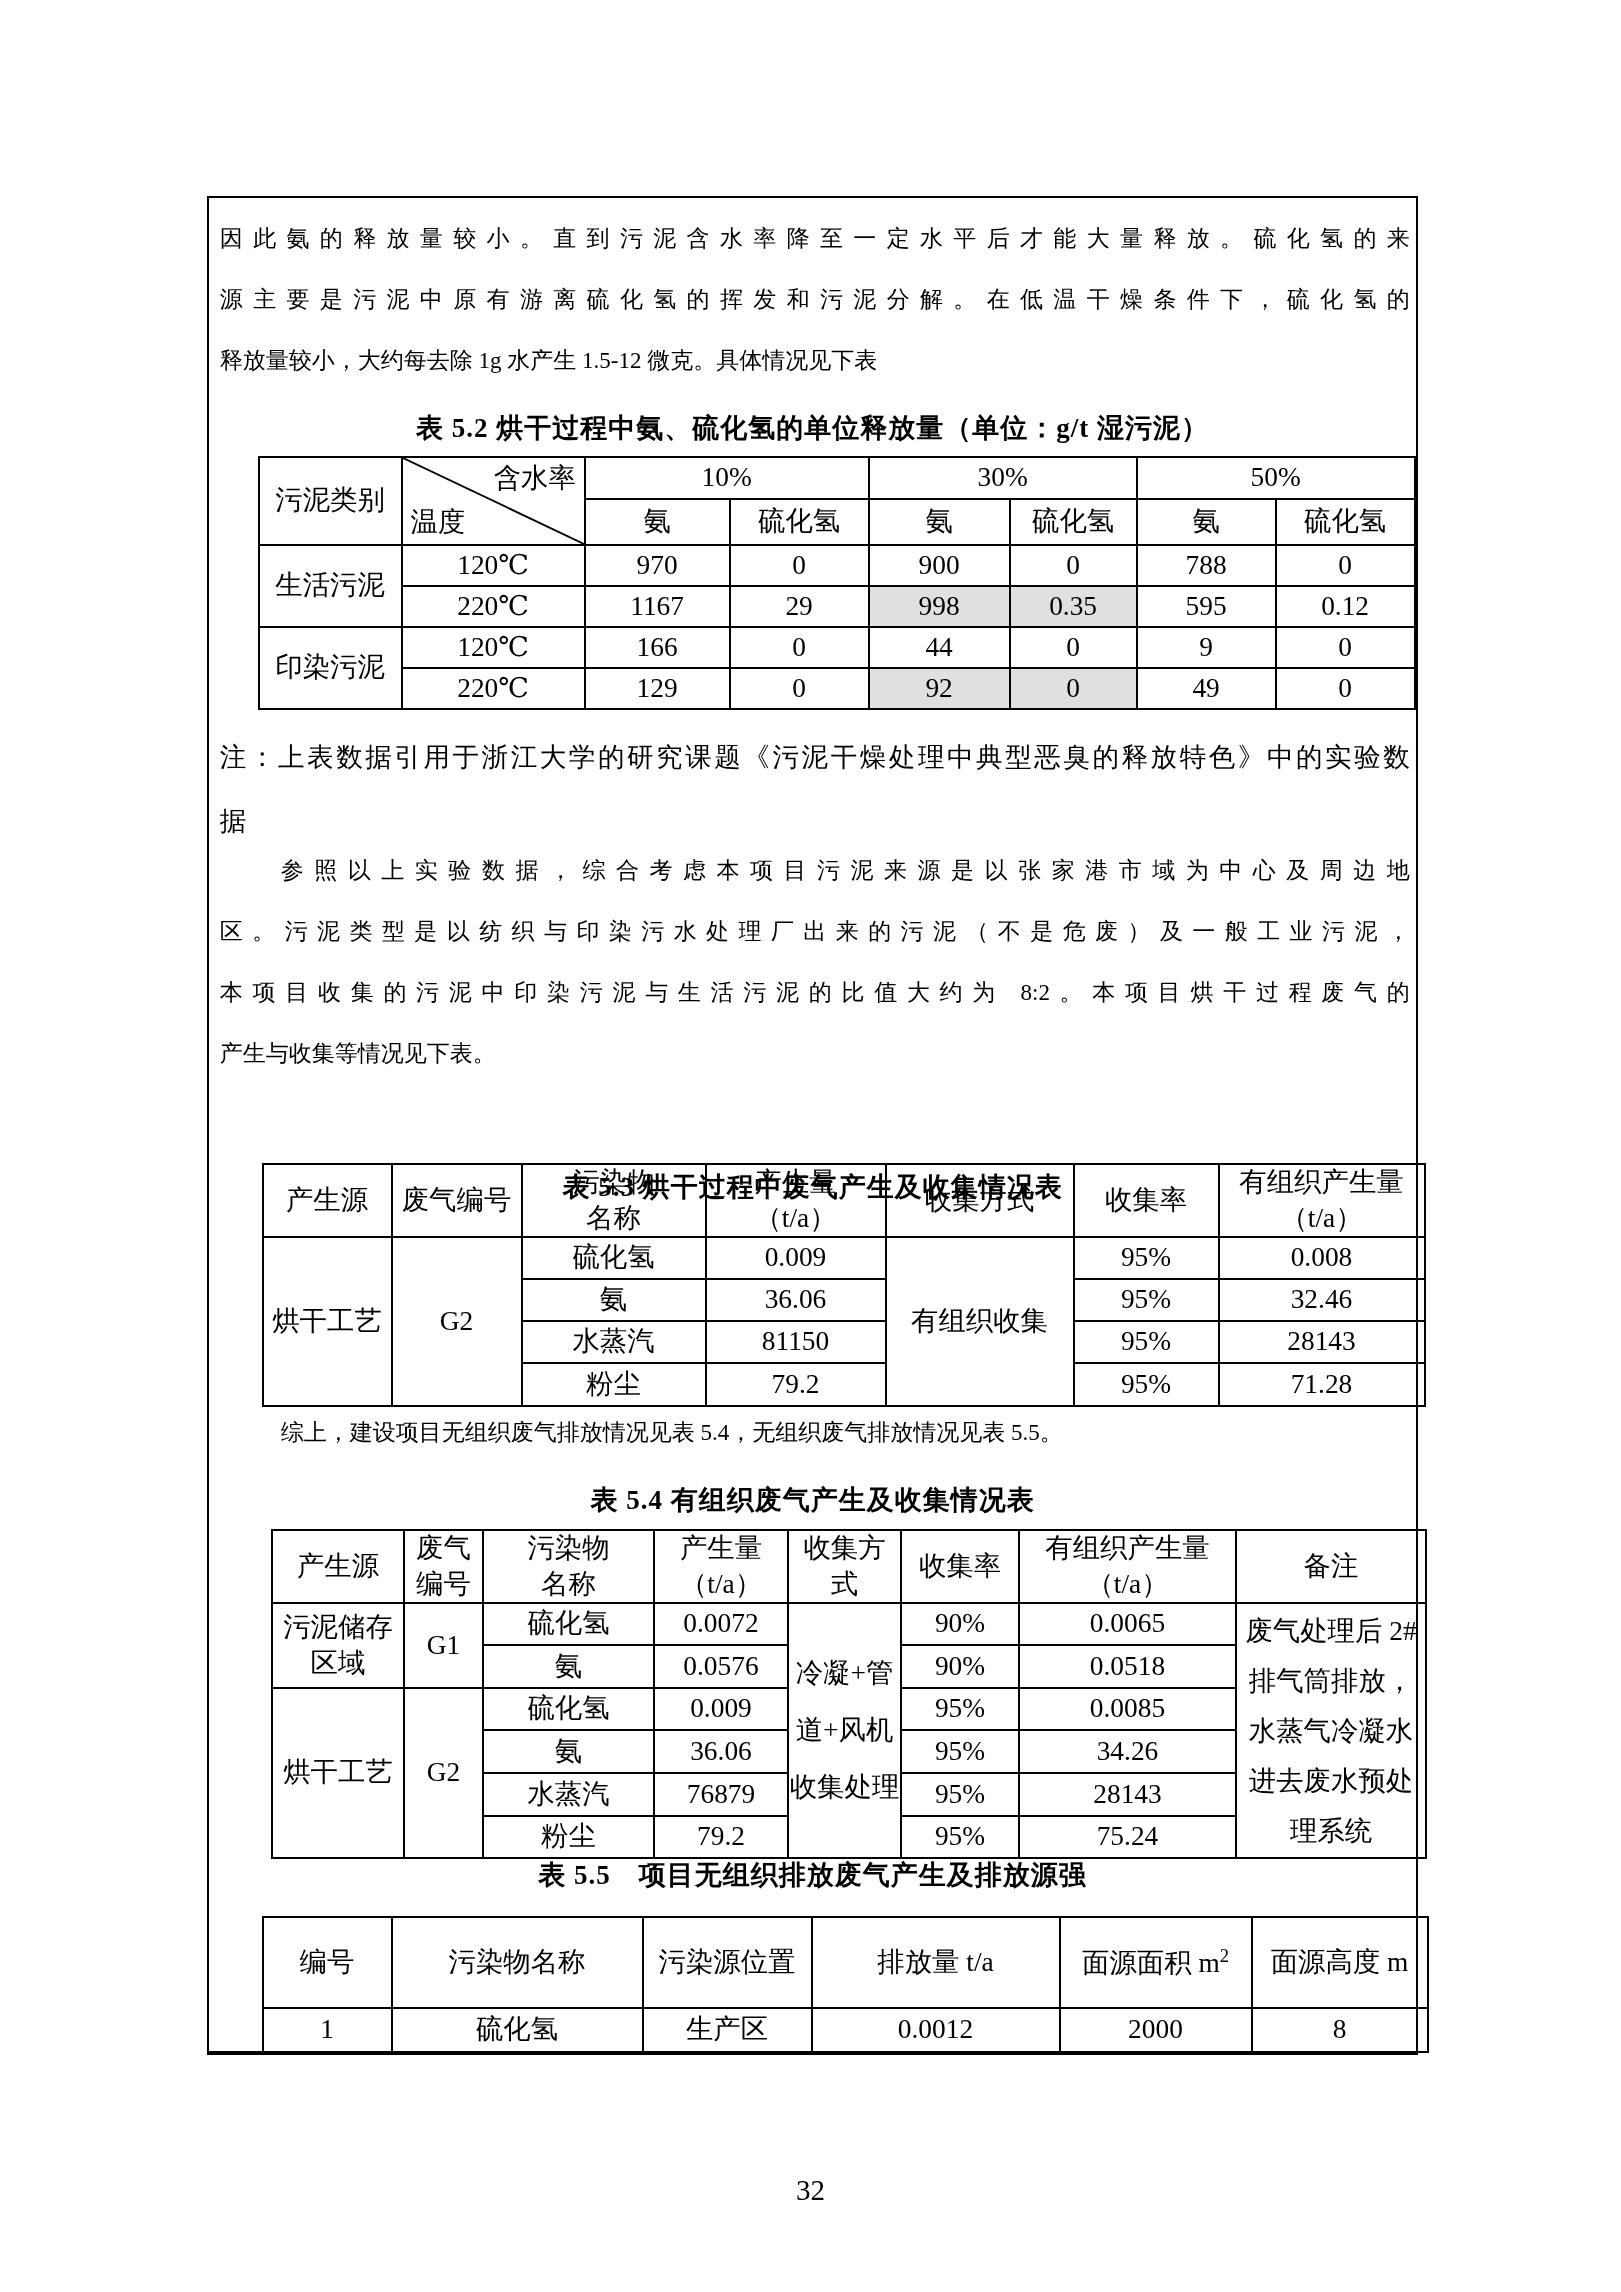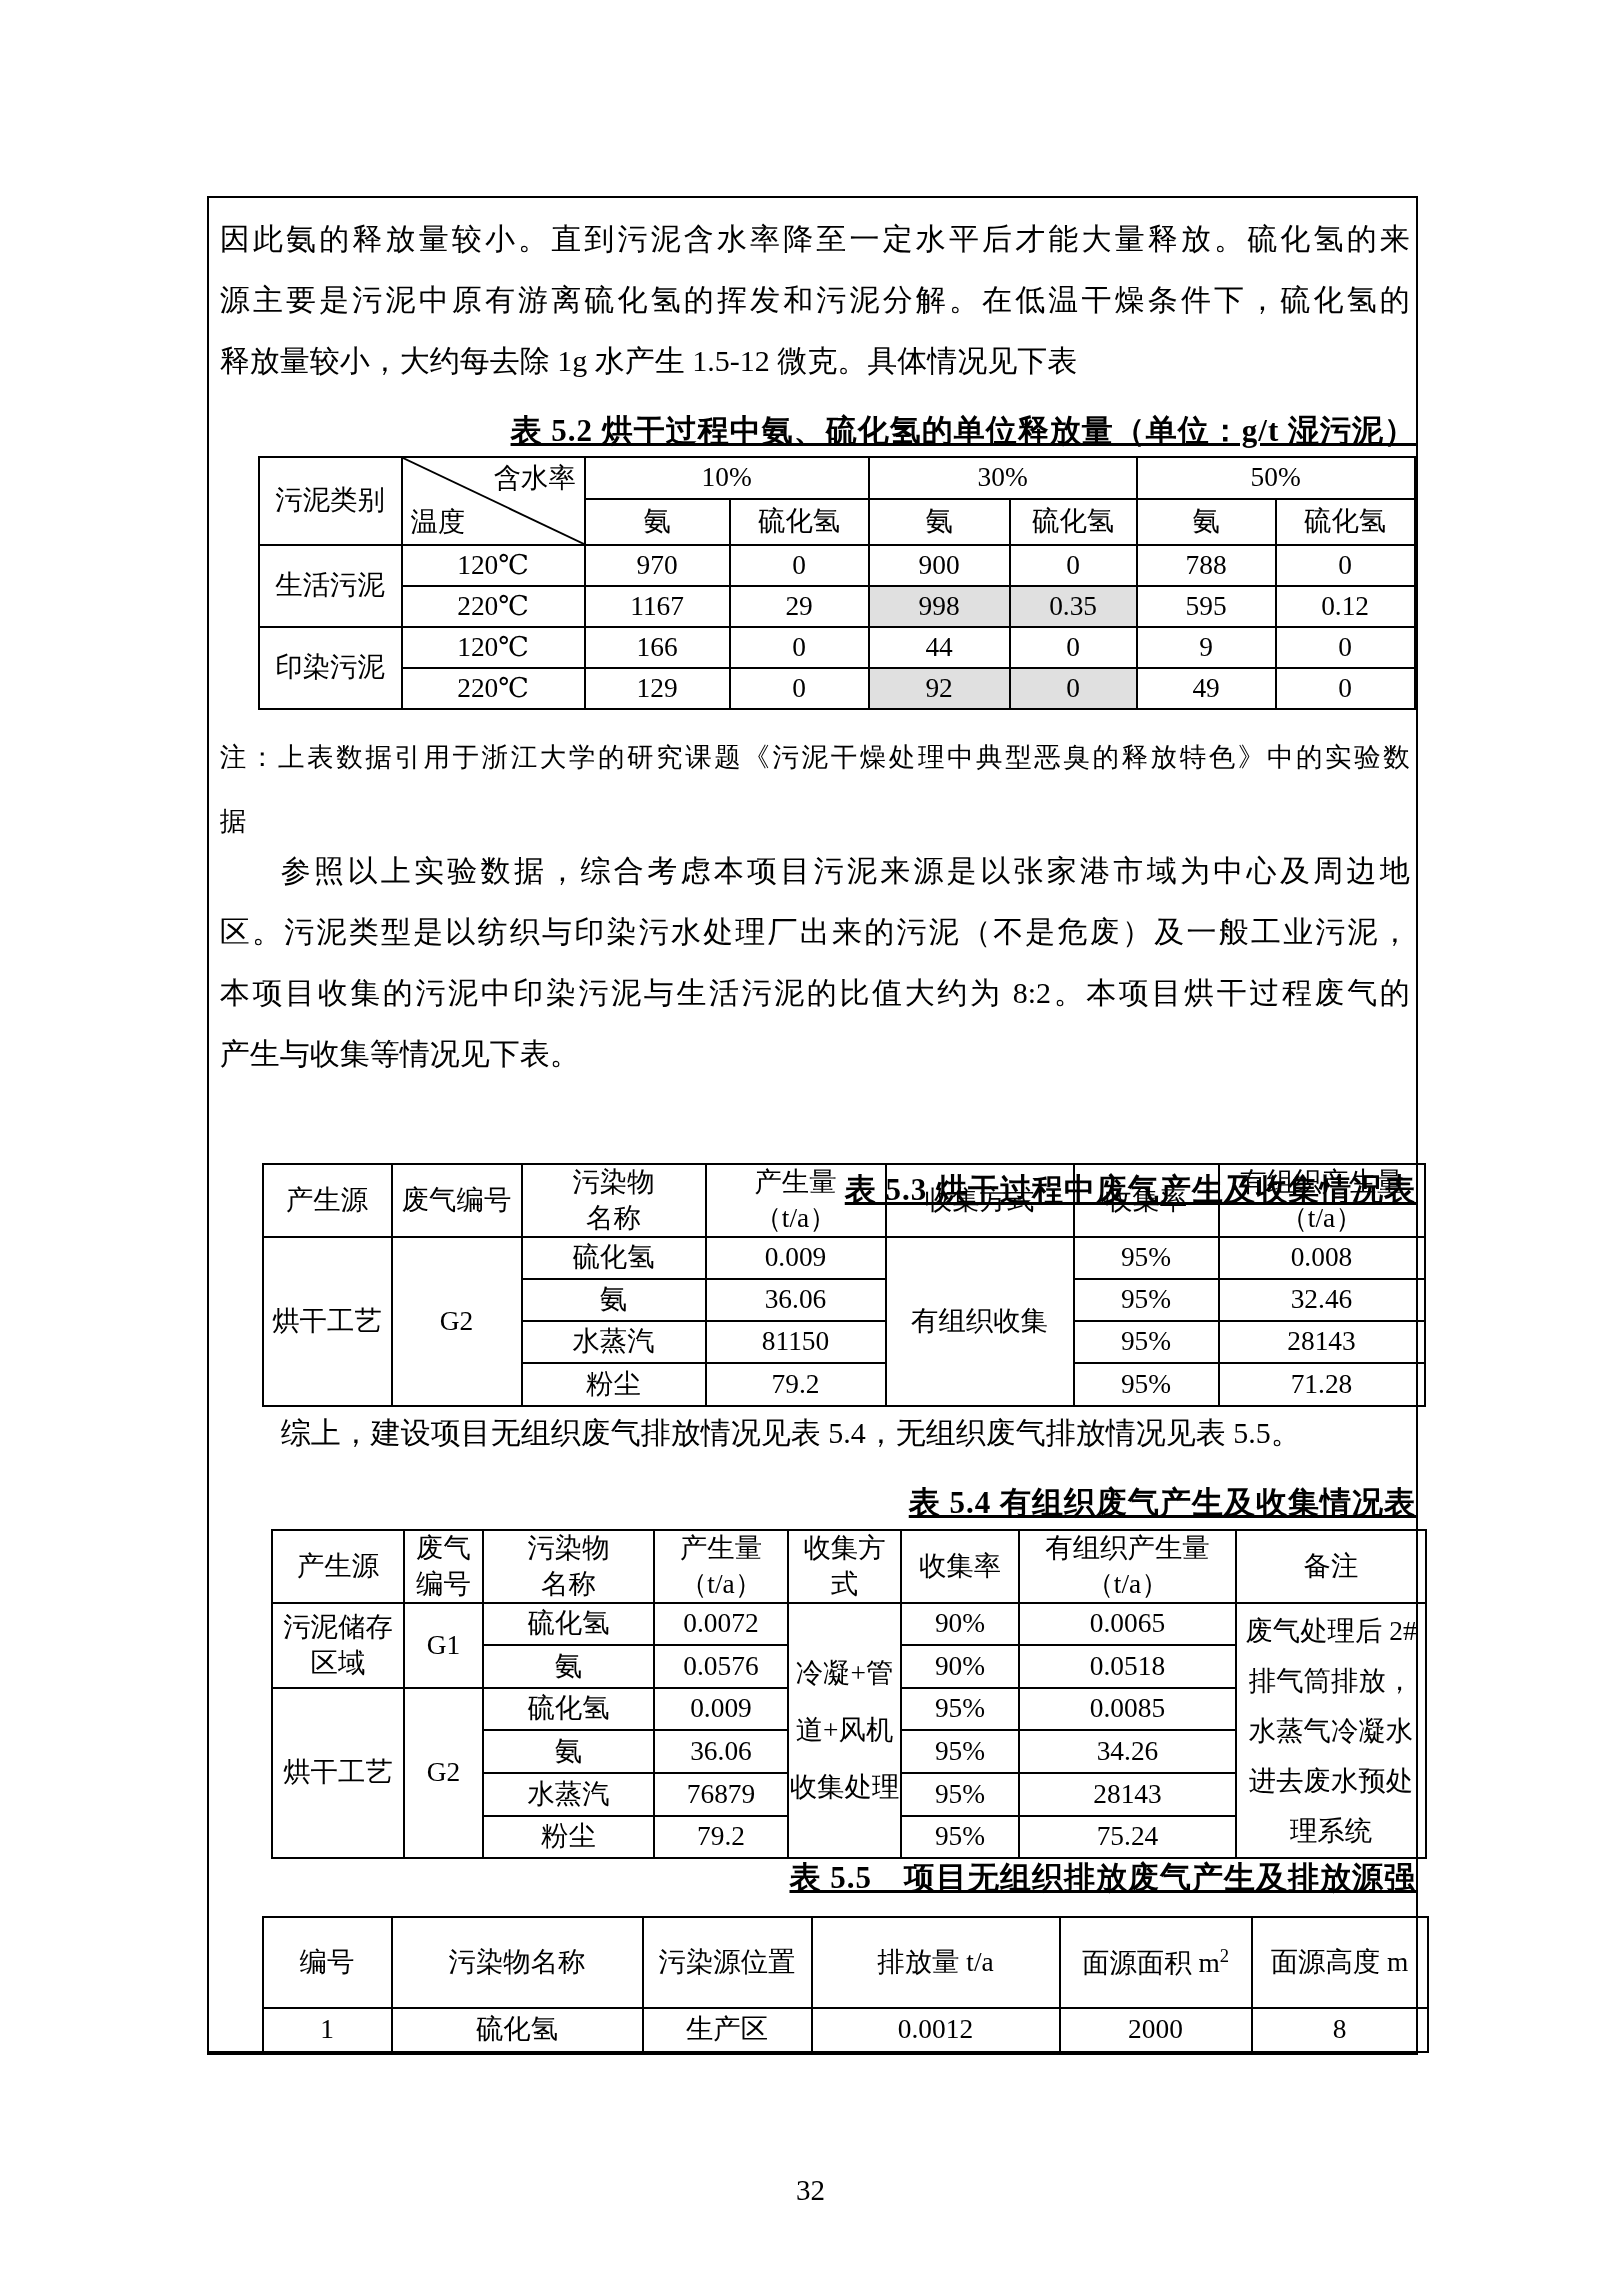--- a/index.html
+++ b/index.html
@@ -6,26 +6,26 @@
   .page {
     position:relative; width:1621px; height:2293px; background:#ffffff;
     font-family:"Liberation Serif","DejaVu Serif",serif; color:#000;
     overflow:hidden;
   }
   .content-box {
     position:absolute; left:207px; top:196px; width:1211px; height:1859px;
     border:2.9px solid #000; border-bottom-width:4.9px; box-sizing:border-box;
   }
   .abs { position:absolute; }
-  .para { font-size:30px; line-height:61px; }
+  .para { font-size:23px; line-height:61px; }
   .jline { text-align:justify; text-align-last:justify; }
   .lline { text-align:center; text-align-last:left; }
   .indent2 { text-indent:61px; }
   .note { font-size:26.5px; line-height:64px; }
-  .tbl-title { font-weight:bold; font-size:31px; text-align:right; width:100%; letter-spacing:1px;text-decoration:underline; }
+  .tbl-title { font-weight:bold; font-size:27px; text-align:center; width:100%; letter-spacing:1px; }
   table { border-collapse:collapse; table-layout:fixed; border:2.9px solid #000;margin-left:29px; }
   td {
     border:2px solid #000; border-top-width:2.9px; border-bottom-width:2.9px;
     text-align:center; vertical-align:middle; font-size:27.4px; padding:0;
     line-height:1.3; overflow:hidden;
   }
   td.ml { white-space:pre-line; }
   td.hl { background:#e0e0e0; }
   .diag { position:relative; padding:0; }
   .diag svg { position:absolute; left:0; top:0; width:100%; height:100%; }

